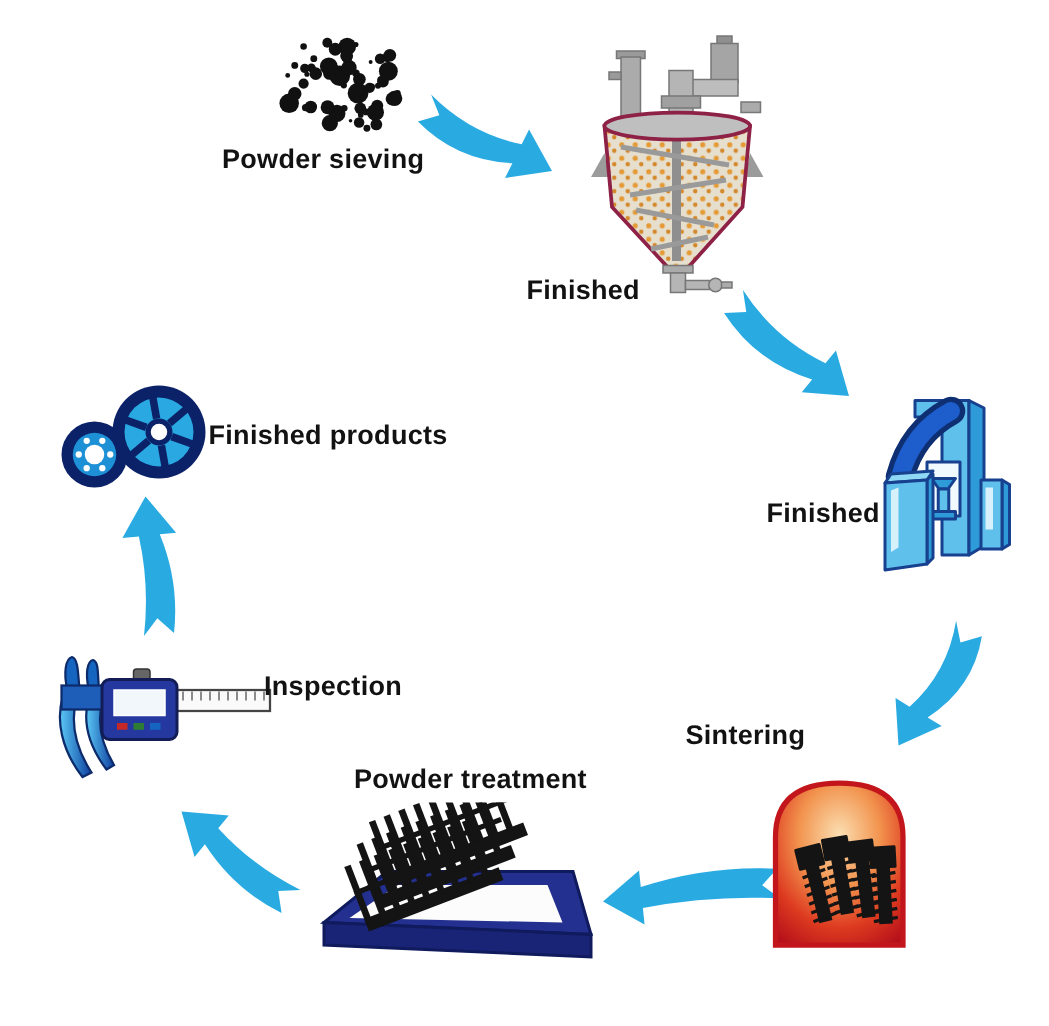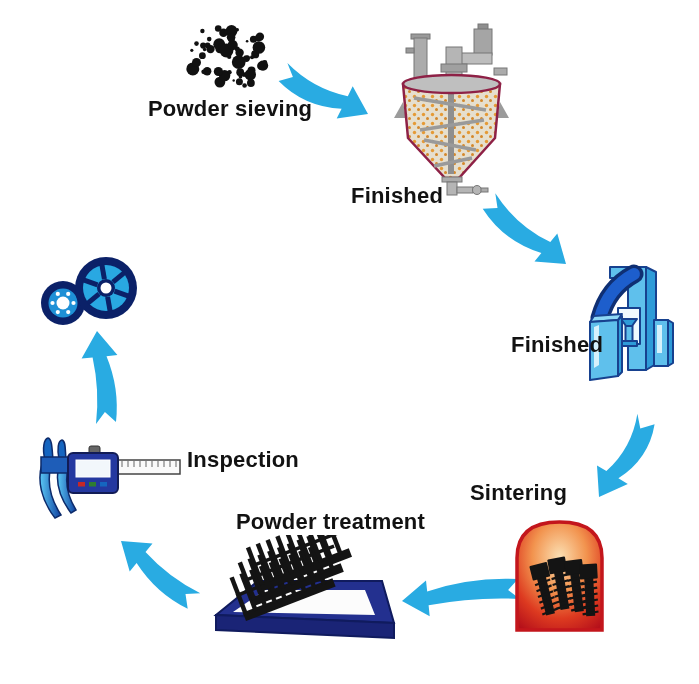--- a/index.html
+++ b/index.html
@@ -1,21 +1,21 @@
 <!DOCTYPE html>
 <html><head>
 <meta charset="utf-8">
 <style>
   * { margin:0; padding:0; box-sizing:border-box; }
   html,body { background:#fff; }
   body { font-family:"Liberation Sans", sans-serif; }
   .canvas { position:relative; width:699px; height:684px; background:#ffffff; overflow:hidden; }
   .abs { position:absolute; }
   .stage-label {
-    position:absolute; font-weight:700; font-size:22px; color:#121212;
+    position:absolute; font-weight:700; font-size:18px; color:#121212;
     white-space:nowrap; letter-spacing:.2px;
   }
   svg { display:block; }
 </style>
 </head>
 <body>
 
 <div class="canvas">
 
   <svg id="arrows-svg" class="abs" style="left:0;top:0" width="699" height="684" viewBox="0 0 699 684">
@@ -185,21 +185,21 @@
       </g>
     </defs>
     <path d="M5,114 L5,42 Q5,6 47.5,6 Q90,6 90,42 L90,114 Z" fill="url(#furn)" stroke="#C3161C" stroke-width="3.5"></path>
     <g>
       <use href="#screw" transform="translate(26,48) rotate(-14)"></use>
       <use href="#screw" transform="translate(44,42) rotate(-10)"></use>
       <use href="#screw" transform="translate(61,44) rotate(-7)"></use>
       <use href="#screw" transform="translate(76,48) rotate(-3)"></use>
     </g>
   </svg>
-  <div class="stage-label" style="left:470px;top:480px">Sintering</div>
+  <div class="stage-label" style="left:457px;top:480px">Sintering</div>
 
   <svg class="abs" style="left:212px;top:535px" width="188" height="110" viewBox="0 0 188 110">
     <polygon points="4,80 46,46 170,46 182,88" fill="#23308F" stroke="#101B5E" stroke-width="2"></polygon>
     <polygon points="21,77 53,55 153,55 163,80" fill="#FCFCFC"></polygon>
     <polygon points="4,80 182,88 182,103 4,95" fill="#1A2476" stroke="#101B5E" stroke-width="2"></polygon>
     <g id="rack-combs" fill="#141414" transform="translate(34,86) rotate(-21)">
         <g transform="translate(0,0)">
           <rect x="0" y="-9" width="96" height="9"></rect>
           <rect x="0" y="-29" width="96" height="3.5"></rect>
           <rect x="0" y="-46" width="4.5" height="40"></rect>
@@ -260,21 +260,21 @@
     </g>
     <rect x="61" y="18" width="11" height="8" rx="2" fill="#666" stroke="#333"></rect>
     <g>
       <rect x="40" y="25" width="50" height="40" rx="5" fill="#2438A0" stroke="#121C56" stroke-width="2"></rect>
       <rect x="48" y="32" width="34" height="17" fill="#F2F7FB" stroke="#FFFFFF"></rect>
       <rect x="50" y="54" width="7" height="4.5" fill="#C62828"></rect>
       <rect x="61" y="54" width="7" height="4.5" fill="#2E7D32"></rect>
       <rect x="72" y="54" width="7" height="4.5" fill="#1565C0"></rect>
     </g>
   </svg>
-  <div class="stage-label" style="left:187px;top:447px">Inspection</div>
+  <div class="stage-label" style="left:176px;top:447px">Inspection</div>
 
   <svg class="abs" style="left:38px;top:256px" width="105" height="74" viewBox="0 0 105 74">
     <g>
       <circle cx="25" cy="47" r="22" fill="#0B2168"></circle>
       <circle cx="25" cy="47" r="14.5" fill="#1E90D6"></circle>
       <circle cx="25" cy="47" r="6.5" fill="#FFFFFF"></circle>
       <g fill="#FFFFFF">
         <circle cx="35.5" cy="47" r="2.1"></circle>
           <circle cx="30.2" cy="56.1" r="2.1"></circle>
         <circle cx="19.8" cy="56.1" r="2.1"></circle>
@@ -291,14 +291,15 @@
         <line x1="69.6" y1="40.9" x2="72.2" y2="55.6"></line>
         <line x1="61.1" y1="37.8" x2="49.6" y2="47.4"></line>
         <line x1="59.5" y1="28.9" x2="45.4" y2="23.8"></line>
         <line x1="66.4" y1="23.1" x2="63.8" y2="8.4"></line>
         <line x1="74.9" y1="26.2" x2="86.4" y2="16.6"></line>
       </g>
       <circle cx="68" cy="32" r="9" fill="#0B2168"></circle>
       <circle cx="68" cy="32" r="5.5" fill="#FFFFFF"></circle>
     </g>
   </svg>
+  <div class="stage-label" style="left:139px;top:280px">Finished products</div>
 
 </div>
 
 </body></html>

